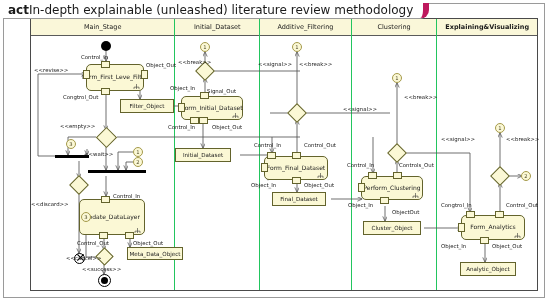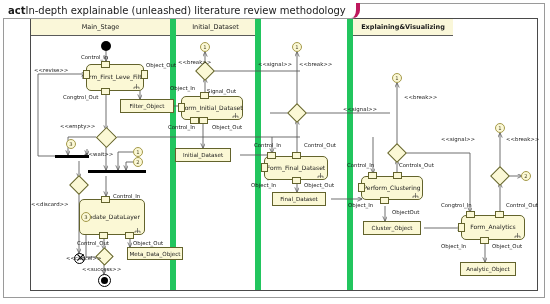--- a/index.html
+++ b/index.html
@@ -16,37 +16,37 @@
   }
   
   #frame{
     position:absolute;left:3px;top:3px;width:542px;height:295px;
     border:1px solid #9a9a9a;background:#ffffff;box-sizing:border-box;
   }
   #frame-tab{
     position:absolute;left:3px;top:3px;
     height:15px;padding:0 10px 0 5px;
     background:#ffffff;
-    border-right:4px solid #be185d;
+    border-right:6px solid #be185d;
     border-bottom:1px solid #9a9a9a;
     border-bottom-right-radius:9px;
-    font-size:10px;line-height:15px;color:#1a1a1a;
+    font-size:12px;line-height:15px;color:#1a1a1a;
     white-space:nowrap;
     z-index:40;
   }
   #frame-tab b{font-weight:bold;}
   
   #grid{
     position:absolute;left:30px;top:18px;width:508px;height:273px;
     border:1.5px solid #4a4a4a;box-sizing:border-box;
     display:flex;
   }
   .lane{
     position:relative;
-    border-right:6px solid #22c55e;
+    border-right:1px solid #22c55e;
     box-sizing:border-box;
     height:100%;
   }
   .lane:last-child{border-right:none;}
   .lane-head{
     height:17px;
     background:#faf7d9;
     border-bottom:1px solid #5a5a5a;
     display:flex;align-items:center;justify-content:center;
     font-size:6.5px;color:#1b1b1b;
@@ -155,23 +155,28 @@
       <div class="lane-head">Main_Stage</div>
       <div class="lane-body"></div>
     </div>
 
     <div class="lane" style="width:85px;">
       <div class="lane-head">Initial_Dataset</div>
       <div class="lane-body"></div>
     </div>
 
     <div class="lane" style="width:92px;">
+      <div class="lane-head">Additive_Filtering</div>
       <div class="lane-body"></div>
     </div>
 
+    <div class="lane" style="width:86px;">
+      <div class="lane-head">Clustering</div>
+      <div class="lane-body"></div>
+    </div>
 
     <div class="lane" style="width:100px;font-weight:bold;">
       <div class="lane-head">Explaining&amp;Visualizing</div>
       <div class="lane-body"></div>
     </div>
 
   </div>
 
   <svg id="edges" viewBox="0 0 550 304">
     <defs>

